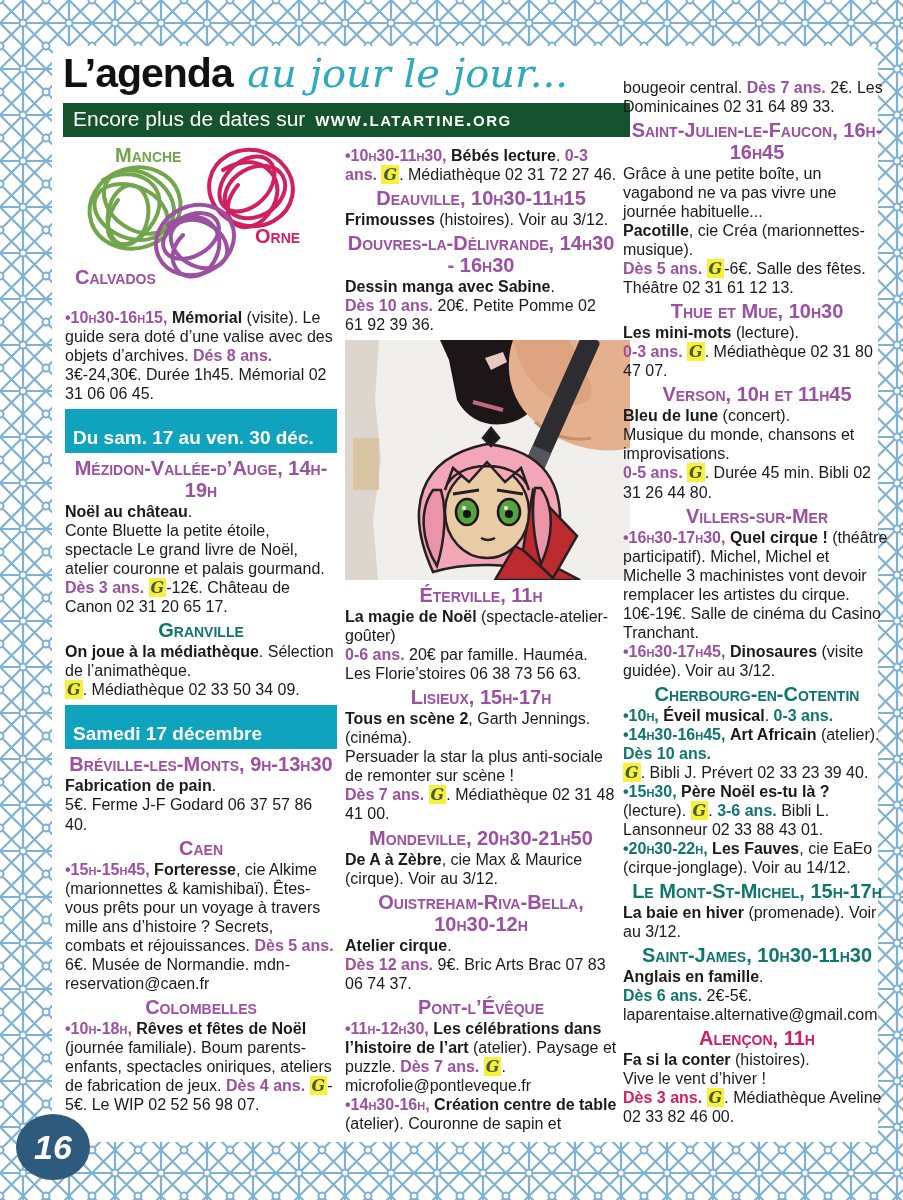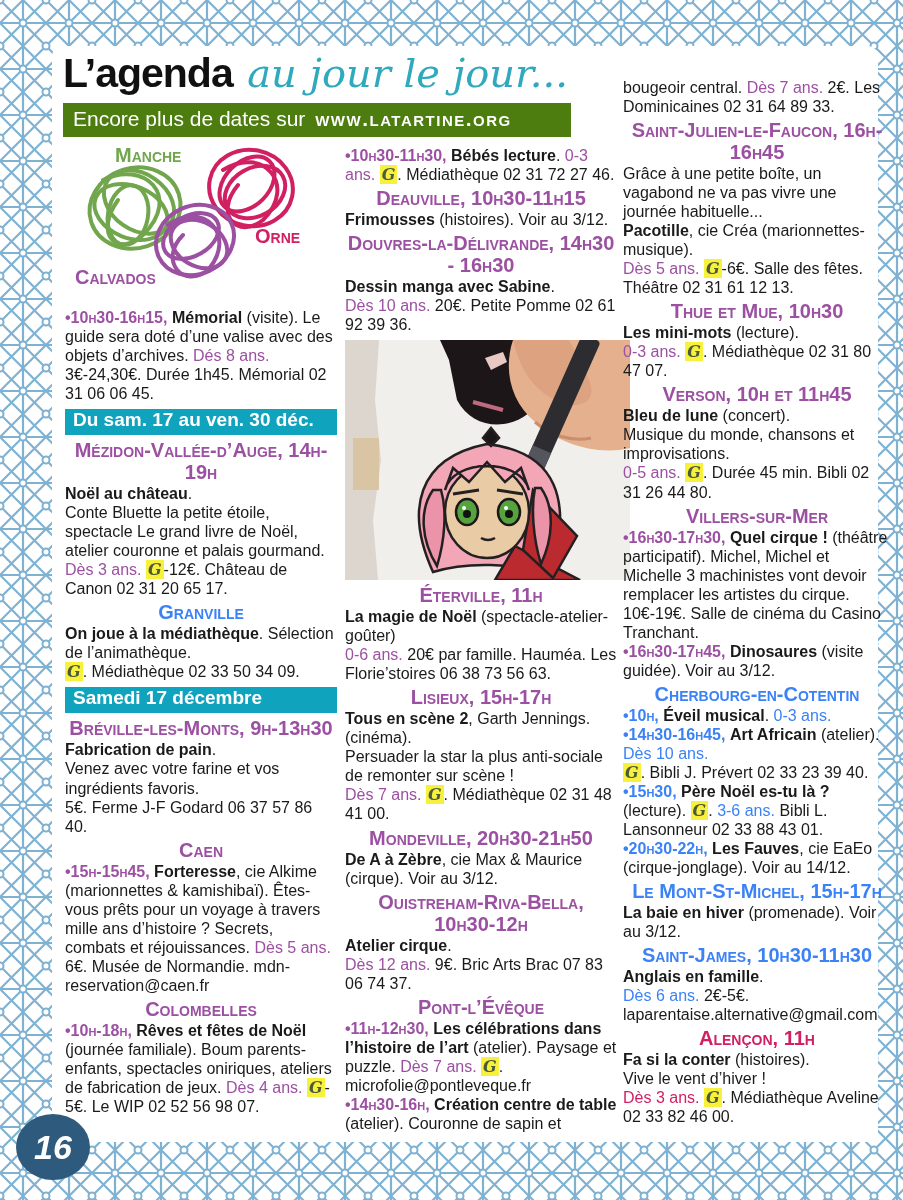--- a/index.html
+++ b/index.html
@@ -7,38 +7,38 @@
        font-family:"Liberation Sans",sans-serif;color:#1a1a1a;}
   #pattern-layer{position:absolute;left:0;top:0;}
   #card{position:absolute;left:52px;top:46px;width:826px;height:1096px;background:#fff;
         border-radius:10px;}
   
   #header{position:absolute;left:11px;top:4px;width:600px;}
   #title-row{white-space:nowrap;}
   #page-title{font-size:41px;font-weight:700;letter-spacing:-1px;color:#111;}
   #page-subtitle{font-size:40px;font-style:italic;color:#2FA9BE;
                  font-family:"DejaVu Serif",serif;margin-left:10px;}
-  #site-banner{margin-top:6px;width:508px;background:#4d7c0f;color:#fff;
+  #site-banner{margin-top:6px;width:567px;background:#14532d;color:#fff;
                font-size:21px;padding:4px 10px 6px;box-sizing:border-box;}
   #site-banner .site{font-weight:700;font-variant:small-caps;letter-spacing:1.5px;margin-left:4px;}
   
   .col{position:absolute;width:272px;}
   #col0{left:13px;top:94px;}
   #col1{left:293px;top:100px;}
   #col2{left:571px;top:32px;width:268px;}
   .para{margin:0;font-size:16px;line-height:1.19;overflow-wrap:anywhere;}
   .hd{font-variant:small-caps;font-weight:700;font-size:20px;line-height:1.1;margin:3px 0 1px;text-align:center;}
-  .c-purple{color:#9C50A2;} .c-green{color:#3b82f6;} .c-pink{color:#D12062;}
+  .c-purple{color:#9C50A2;} .c-green{color:#0f766e;} .c-pink{color:#D12062;}
   .b{font-weight:700;}
   .t{font-weight:700;font-variant:small-caps;}
-  .a{font-weight:400;}
+  .a{font-weight:700;}
   .g{background:#F8F13B;font-family:"DejaVu Serif",serif;font-style:italic;font-weight:700;
      color:#4d5a3a;padding:0 2px;line-height:1;}
   .banner{background:#10A3BD;color:#fff;font-weight:700;font-size:19px;
-          padding:0 8px 4px;margin:6px 0 4px;}
+          padding:18px 8px 4px;margin:6px 0 4px;}
   .map-wrap{margin:0 0 6px 8px;}
   .map-label{font-weight:700;font-variant:small-caps;font-size:20px;
              font-family:"Liberation Sans",sans-serif;}
   .photo-wrap{margin:6px 0 4px;line-height:0;}
   
   #page-number{position:absolute;left:16px;top:1114px;width:74px;height:66px;border-radius:50%;
                background:#2E5B7D;color:#fff;font-weight:700;font-size:34px;font-style:italic;
                display:flex;align-items:center;justify-content:center;}
 </style>
 </head>
@@ -108,21 +108,20 @@
       <div class="banner">Du sam. 17  au ven. 30 déc.</div>
       <h3 class="hd c-purple">Mézidon-Vallée-d’Auge, 14h-19h</h3>
       <p class="para"><span class="b">Noël au château</span><span>.</span></p>
       <p class="para"><span>Conte Bluette la petite étoile, spectacle Le grand livre de Noël, atelier couronne et palais gourmand. </span><span class="a c-purple">Dès 3 ans. </span><span class="g">G</span><span>-12€. Château de Canon 02 31 20 65 17.</span></p>
       <h3 class="hd c-green">Granville</h3>
       <p class="para"><span class="b">On joue à la médiathèque</span><span>. Sélection de l’animathèque.</span></p>
       <p class="para"><span class="g">G</span><span>. Médiathèque 02 33 50 34 09.</span></p>
       <div class="banner">Samedi 17 décembre</div>
       <h3 class="hd c-purple">Bréville-les-Monts, 9h-13h30</h3>
       <p class="para"><span class="b">Fabrication de pain</span><span>.</span></p>
-      <p class="para"><span>Venez avec votre farine et vos ingrédients favoris.</span></p>
       <p class="para"><span>5€. Ferme J-F Godard 06 37 57 86 40.</span></p>
       <h3 class="hd c-purple">Caen</h3>
       <p class="para"><span class="t c-purple">•15h-15h45, </span><span class="b">Forteresse</span><span>, cie Alkime (marionnettes &amp; kamishibaï). Êtes-vous prêts pour un voyage à travers mille ans d’histoire ? Secrets, combats et réjouissances. </span><span class="a c-purple">Dès 5 ans.</span><span> 6€. Musée de Normandie. mdn-reservation@caen.fr</span></p>
       <h3 class="hd c-purple">Colombelles</h3>
       <p class="para"><span class="t c-purple">•10h-18h, </span><span class="b">Rêves et fêtes de Noël</span><span> (journée familiale). Boum parents-enfants, spectacles oniriques, ateliers de fabrication de jeux. </span><span class="a c-purple">Dès 4 ans. </span><span class="g">G</span><span>-5€. Le WIP 02 52 56 98 07.</span></p>
     </div>
   <div class="col" id="col1">
       <p class="para"><span class="t c-purple">•10h30-11h30, </span><span class="b">Bébés lecture</span><span>. </span><span class="a c-purple">0-3 ans. </span><span class="g">G</span><span>. Médiathèque 02 31 72 27 46.</span></p>
       <h3 class="hd c-purple">Deauville, 10h30-11h15</h3>
       <p class="para"><span class="b">Frimousses</span><span> (histoires). Voir au 3/12.</span></p>

